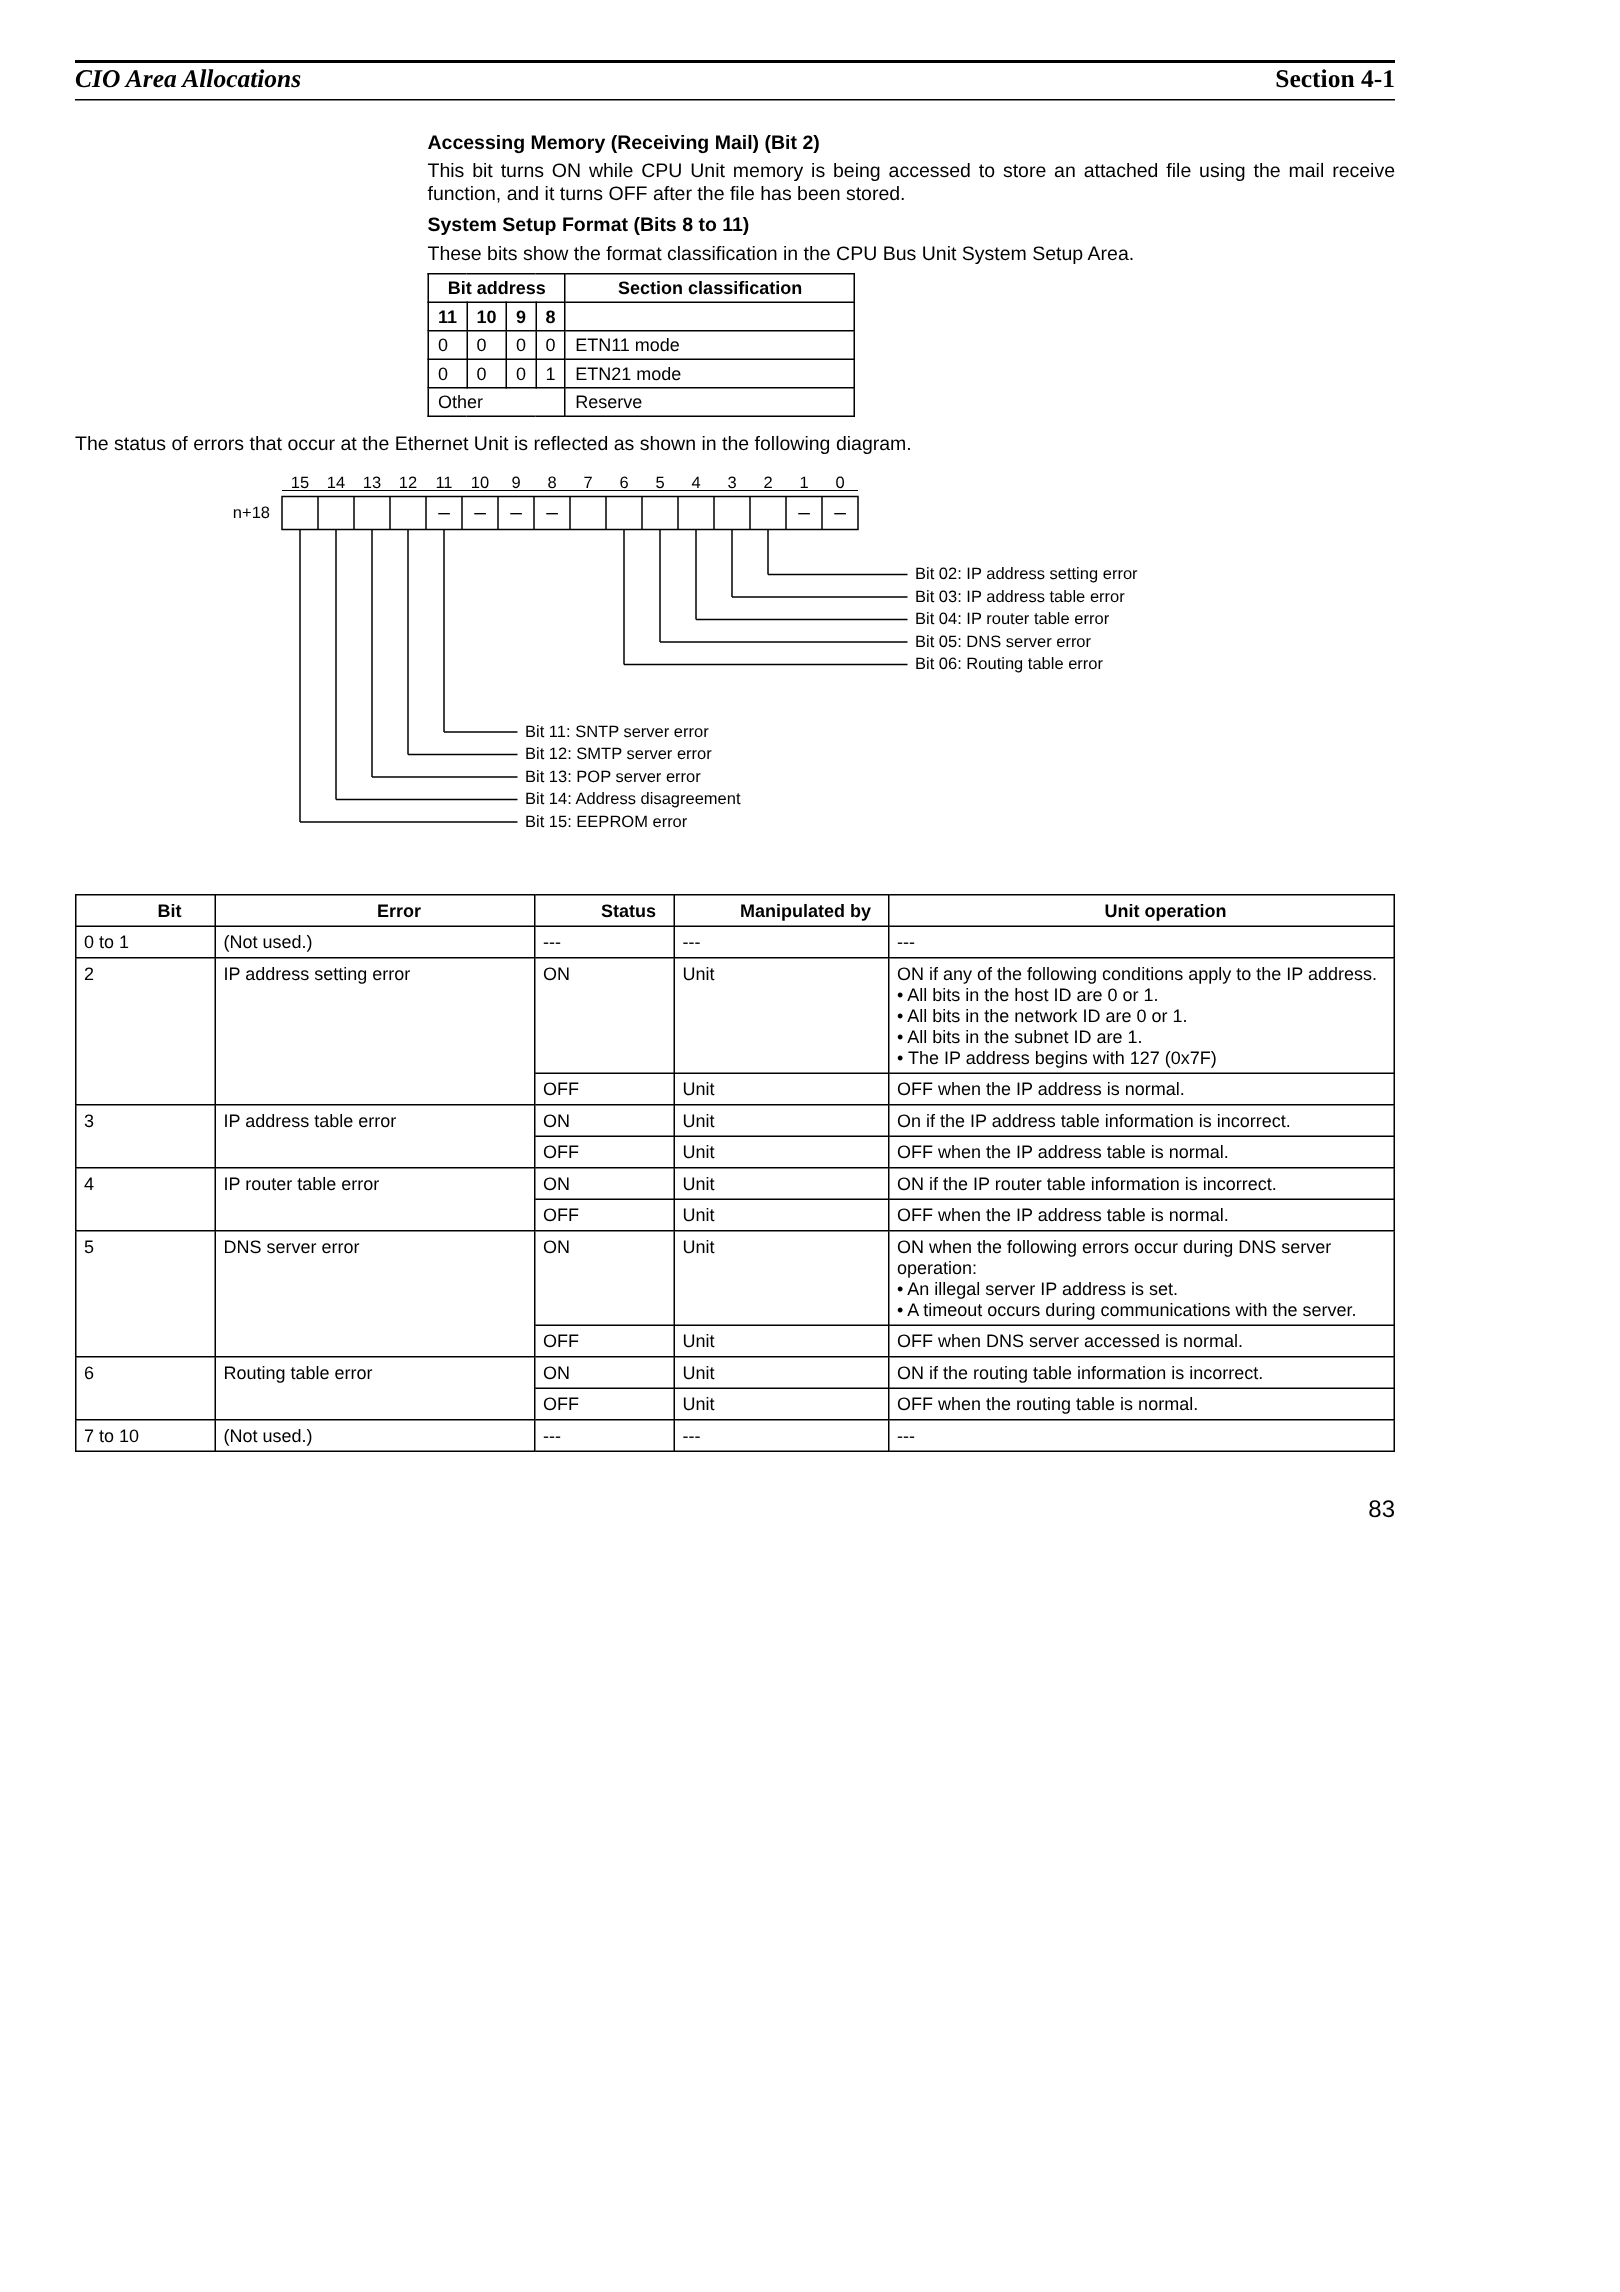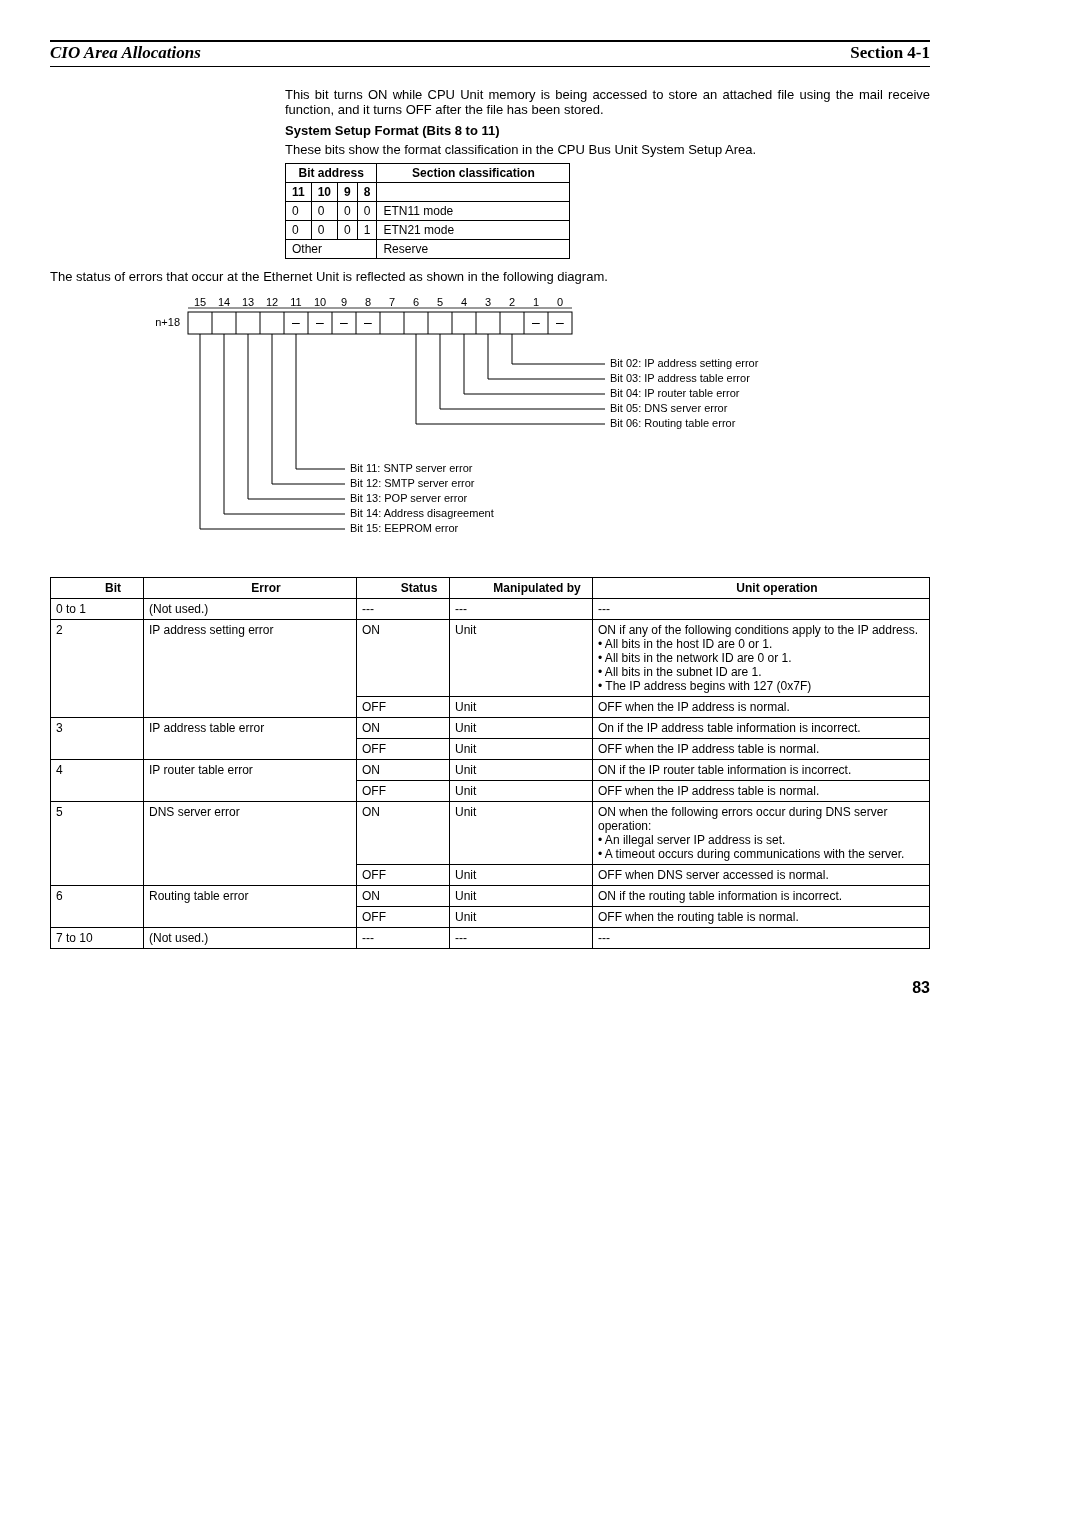--- a/index.html
+++ b/index.html
@@ -91,37 +91,38 @@
     vertical-align: top;
     text-align: left;
   }
   table.error-table th {
     font-weight: bold;
     text-align: center;
     padding-left: 37px;
   }
   .page-num {
     text-align: right;
-    font-weight: bold;
+    font-weight: normal;
     font-size: 16px;
     margin-top: 30px;
   }
   svg text {
     font-family: Arial, sans-serif;
   }
 </style>
 </head>
 <body>
 
 <div class="header-row">
   <span class="header-left">CIO Area Allocations</span>
   <span class="header-right">Section 4-1</span>
 </div>
 
 <div class="content-col">
+  <div class="sub-heading">Accessing Memory (Receiving Mail) (Bit 2)</div>
   <div class="body-text">This bit turns ON while CPU Unit memory is being accessed to store an attached file using the mail receive function, and it turns OFF after the file has been stored.</div>
 
   <div class="sub-heading">System Setup Format (Bits 8 to 11)</div>
   <div class="body-text">These bits show the format classification in the CPU Bus Unit System Setup Area.</div>
 
   <table class="bit-table">
     <tbody>
         <tr>
       <th colspan="4">Bit address</th>
       <th style="width:180px">Section classification</th>

